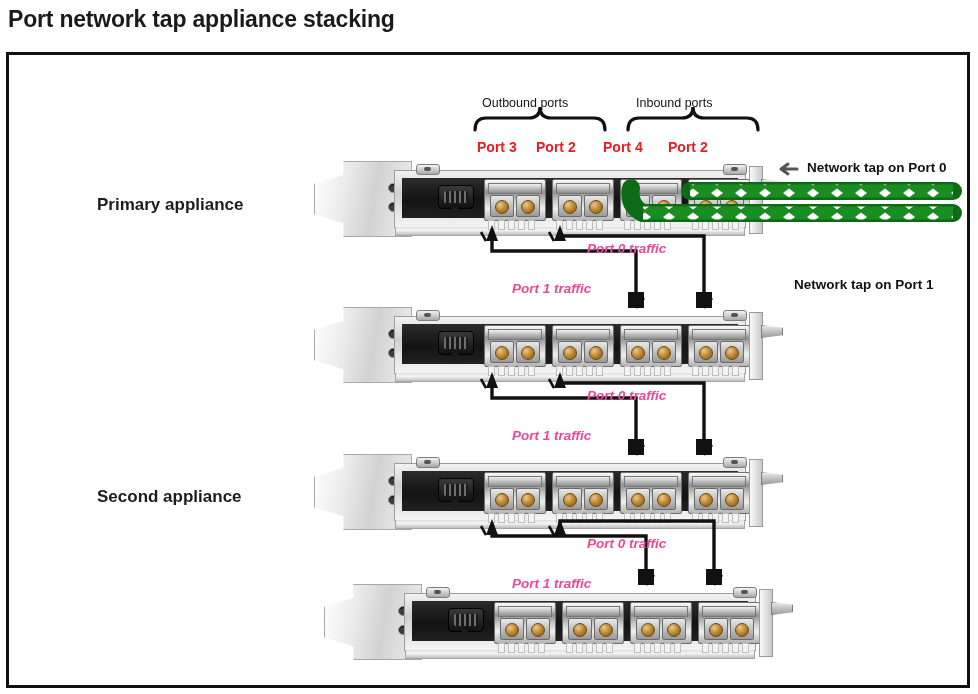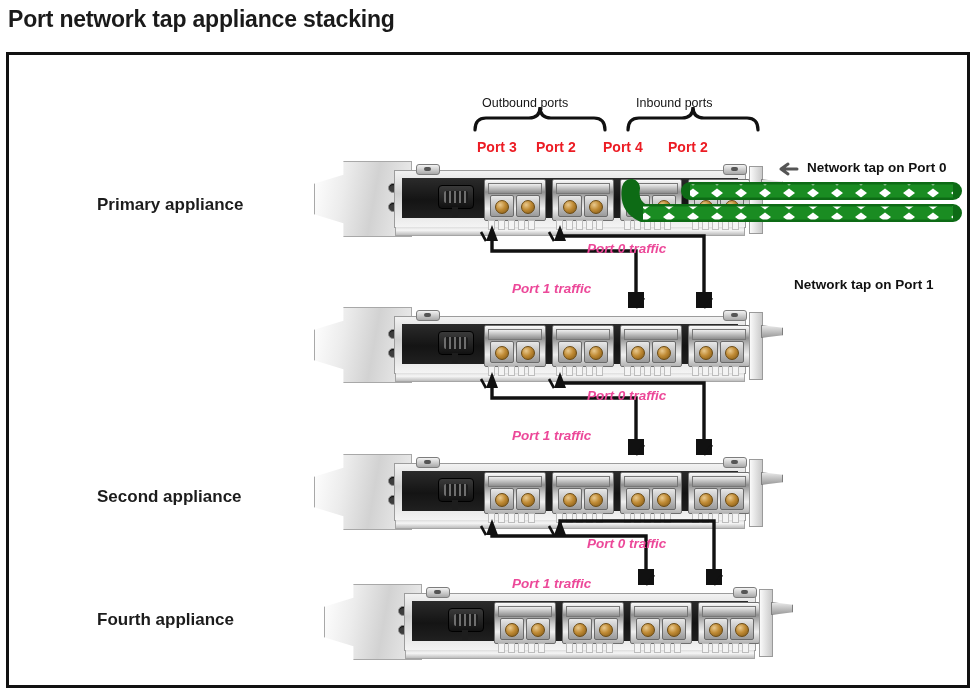--- a/index.html
+++ b/index.html
@@ -121,21 +121,20 @@
 </style>
 </head>
 <body>
 
 <div id="page-title">Port network tap appliance stacking</div>
 
 <div id="frame">
 
   <div class="appliance-label" style="left:88px;top:140px;">Primary appliance</div>
   <div class="appliance-label" style="left:88px;top:432px;">Second appliance</div>
-  <div class="appliance-label" style="left:88px;top:555px;">Fourth appliance</div>
 
   <div class="group-label" style="left:473px;top:41px;">Outbound ports</div>
   <div class="group-label" style="left:627px;top:41px;">Inbound ports</div>
 
   <svg class="overlay" viewBox="0 0 964 636">
 
     <path d="M466,75 q0,-12 11,-12 l43,0 q11,0 11,-11 q0,11 11,11 l43,0 q11,0 11,12" fill="none" stroke="#111" stroke-width="3.2" stroke-linecap="round"></path>
 
     <path d="M619,75 q0,-12 11,-12 l43,0 q11,0 11,-11 q0,11 11,11 l43,0 q11,0 11,12" fill="none" stroke="#111" stroke-width="3.2" stroke-linecap="round"></path>
   </svg>

